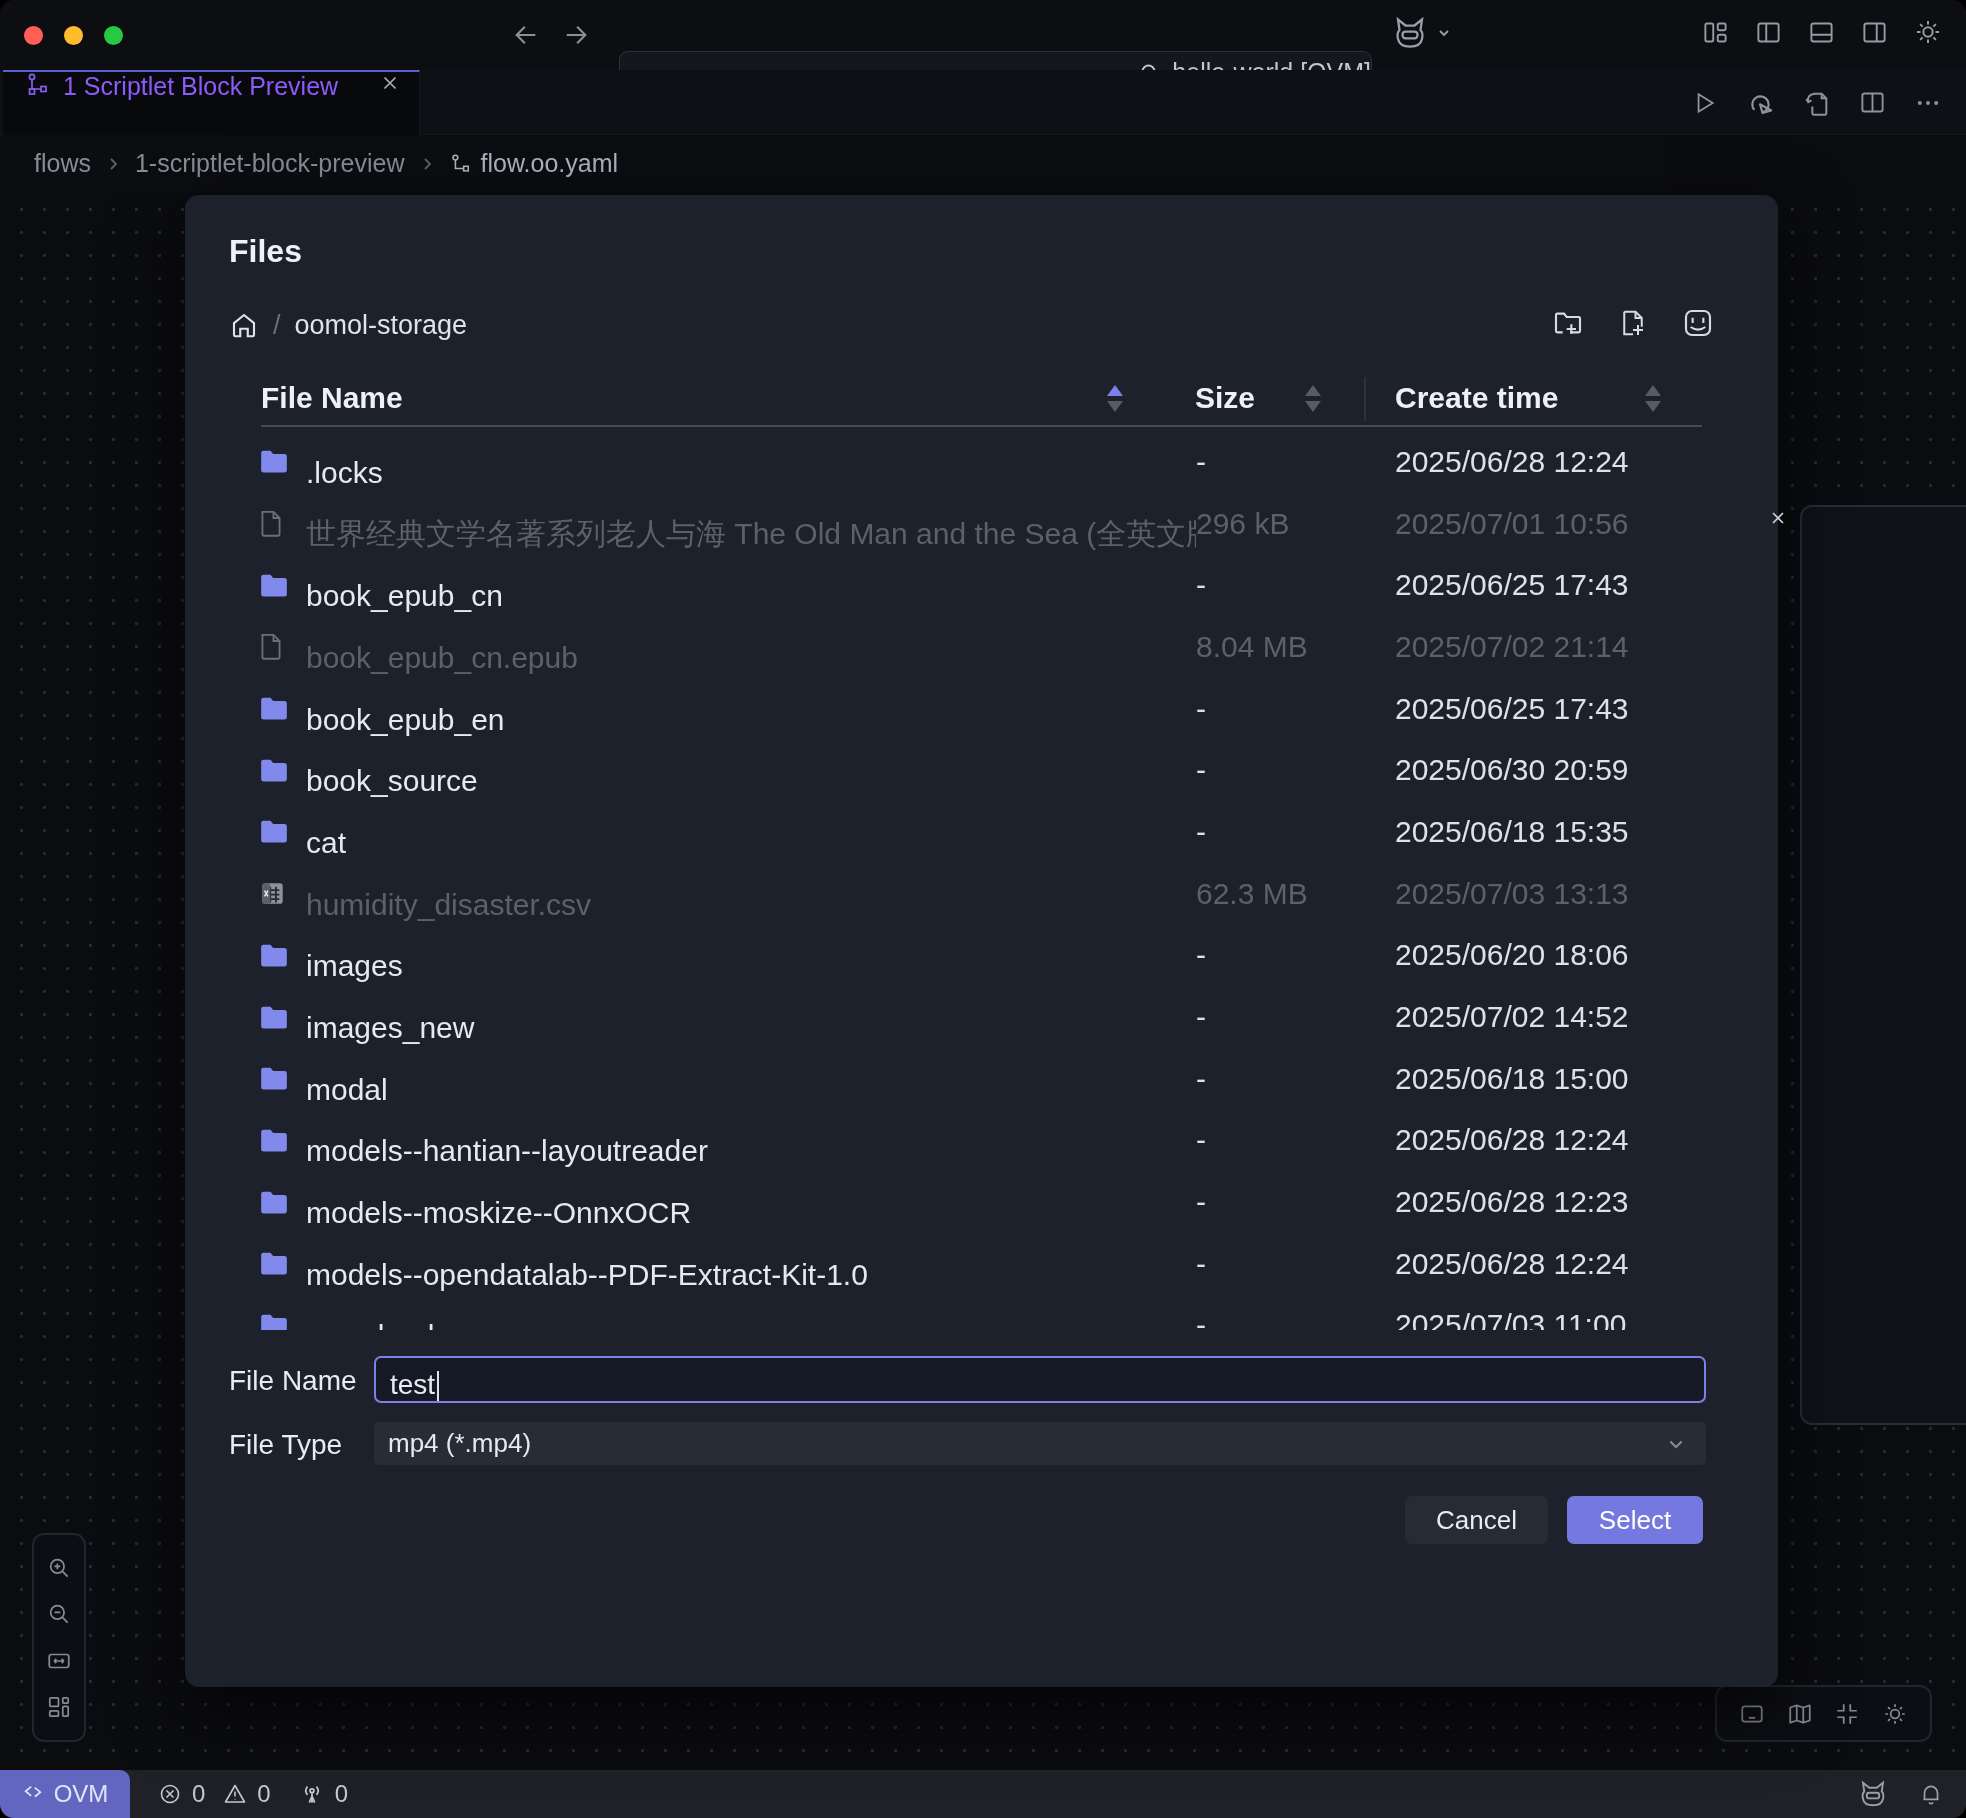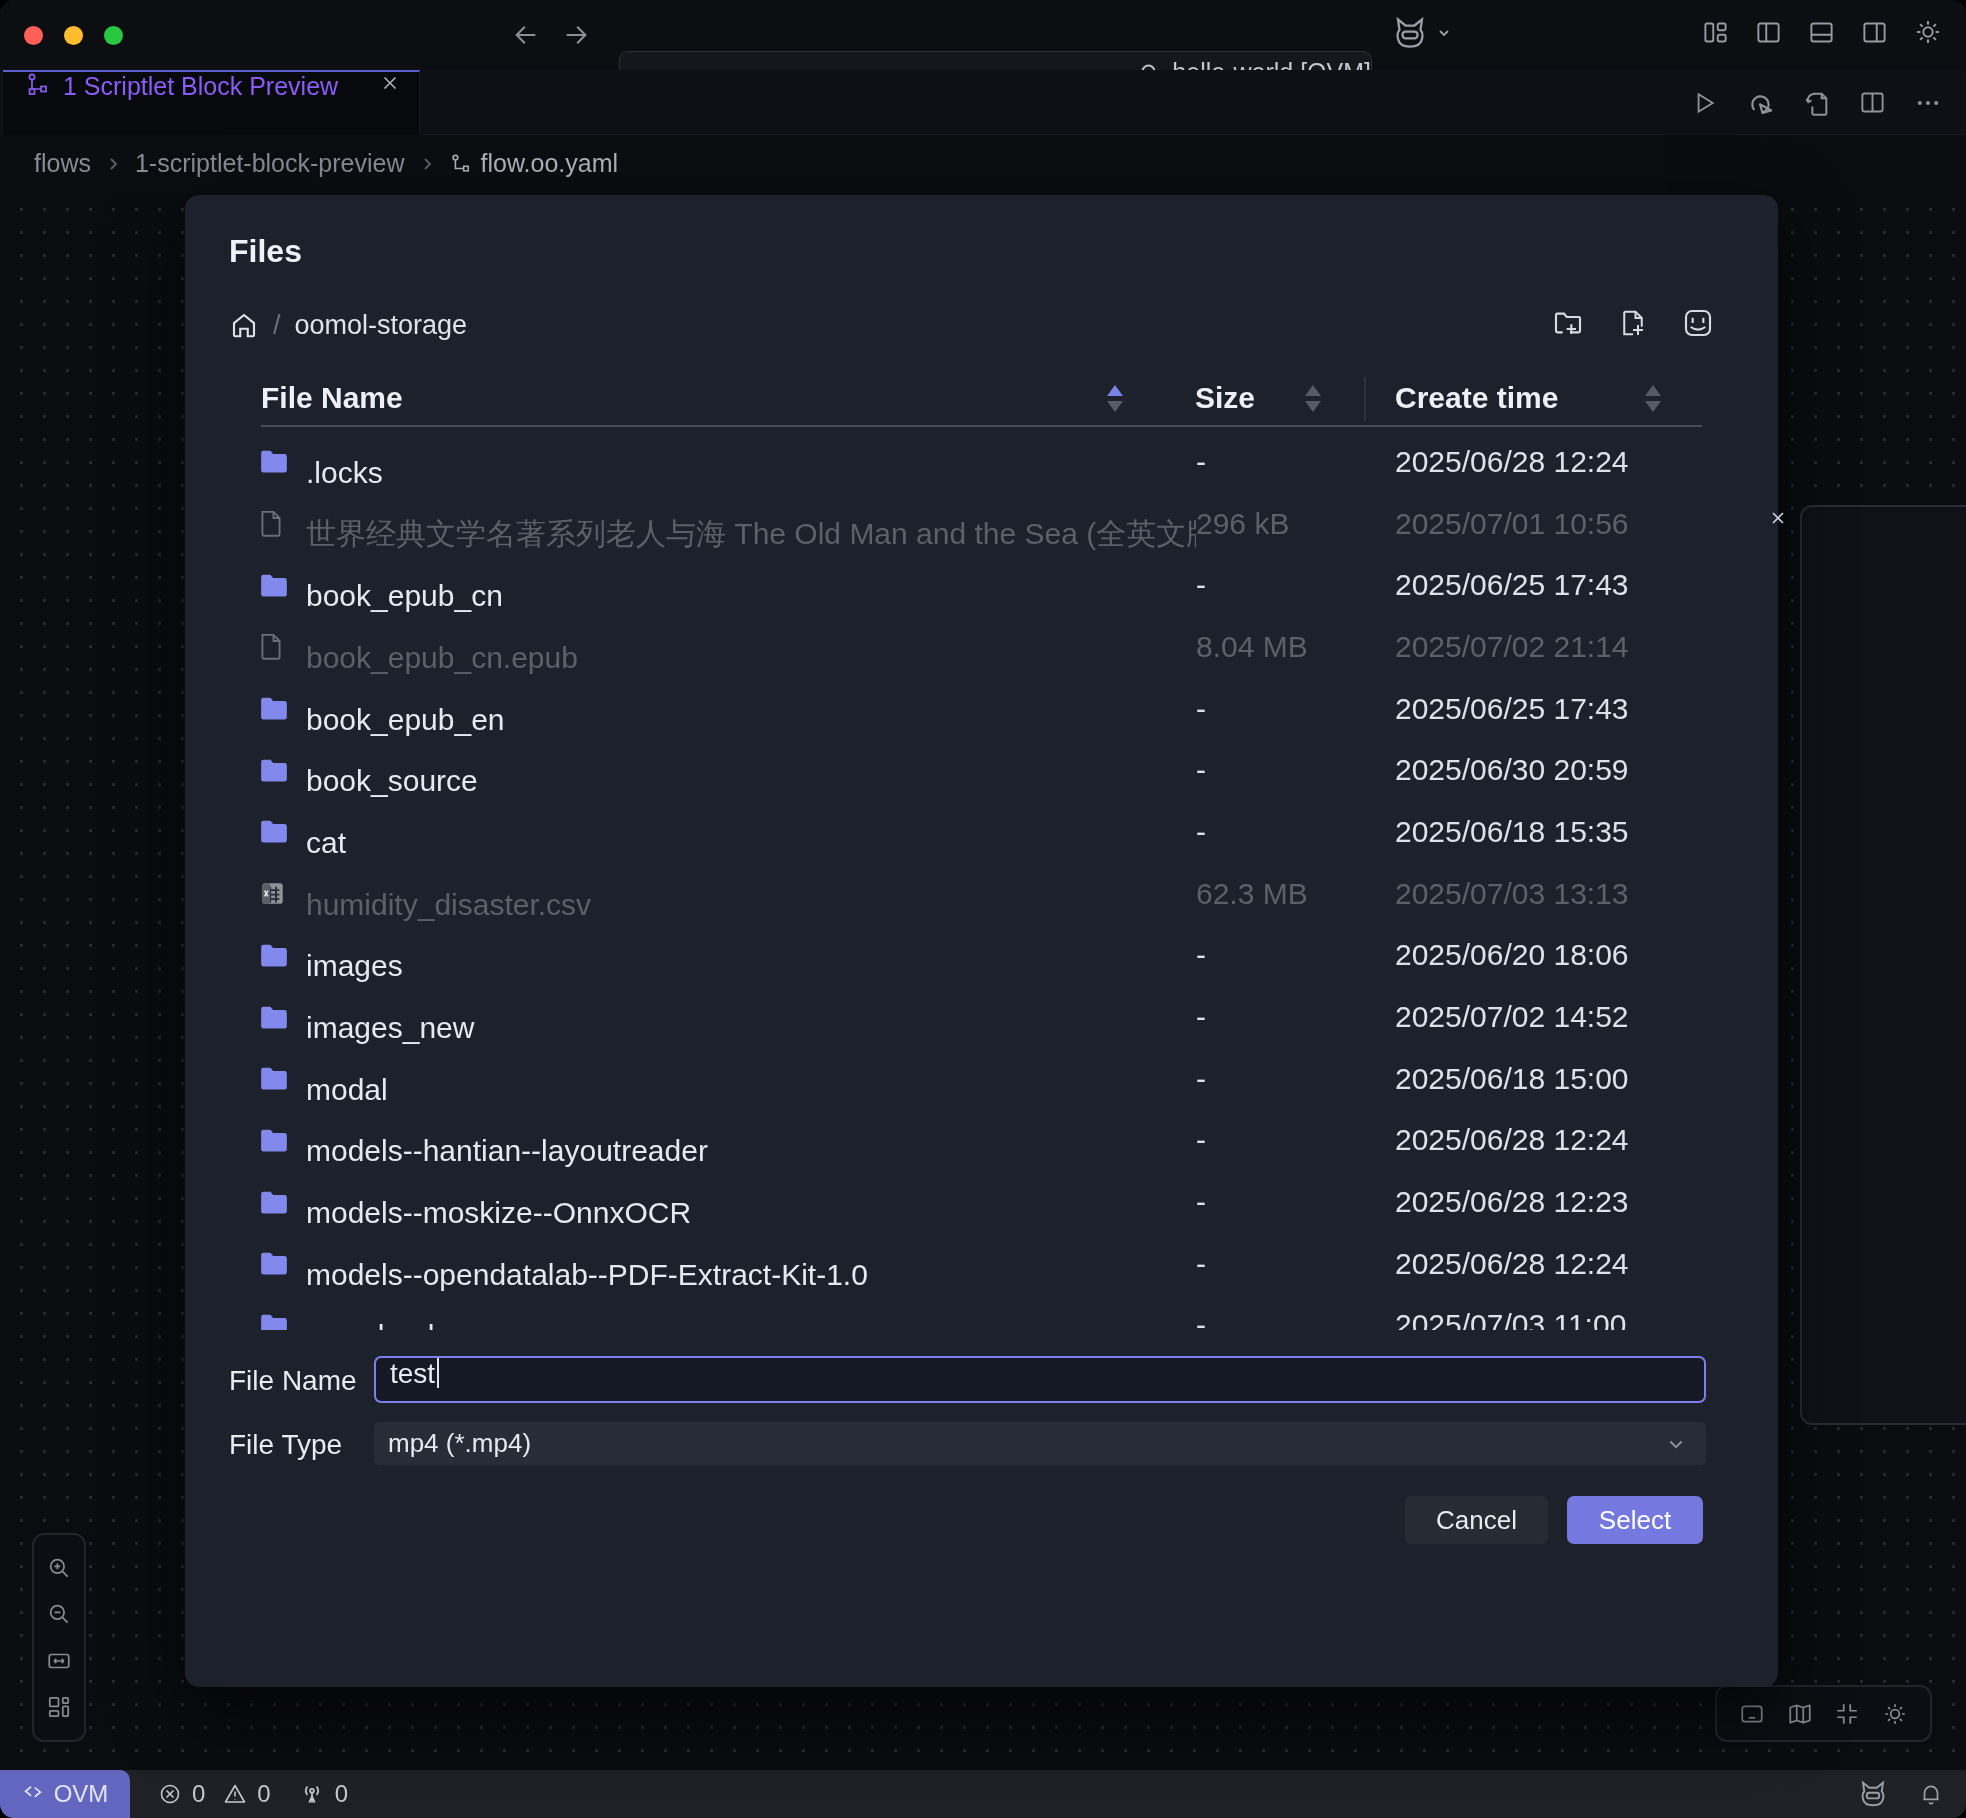--- a/index.html
+++ b/index.html
@@ -66,21 +66,21 @@
           padding-left:75px; font-size:30px; }
   .frow .fic { display:flex; align-items:center; }
   .fname { white-space:nowrap; overflow:hidden;margin-top:22px; }
   .bright { color:#e6e9f1; }
   .bright .fdate, .bright .fsize { color:#dde1ea; }
   .dim, .dim .fdate, .dim .fsize { color:#5c6169; }
 
   
   .form-label { position:absolute; left:44px; font-size:28px; color:#e8ebf2; }
   .fn-input { position:absolute; left:189px; top:1161px; width:1332px; height:47px; background:#151926;
-              border:2px solid var(--accent,#7c81ea); border-radius:7px; display:flex; align-items:flex-start;
+              border:2px solid var(--accent,#7c81ea); border-radius:7px; display:flex; align-items:flex-end;
               padding-left:14px; font-size:28px; color:#e8ebf2; }
   .caret { width:2px; height:30px; background:#dfe3ec; margin-left:2px; }
   .ft-select { position:absolute; left:189px; top:1227px; width:1332px; height:43px; background:#272c37;
                border-radius:5px; display:flex; align-items:center; padding:0 20px 0 14px; font-size:26px; color:#e6e9f0; }
   .ft-chevron { margin-left:auto; color:#8a8f99; display:flex; }
   .btn { position:absolute; top:1301px; height:48px; border-radius:7px; display:flex; align-items:center;
          justify-content:center; font-size:26px; }
   .btn-cancel { left:1220px; width:143px; background:#272b34; color:#e8ebf2; }
   .btn-select { left:1382px; width:136px; background:var(--accent-strong,#7478df); color:#ffffff; }
 

